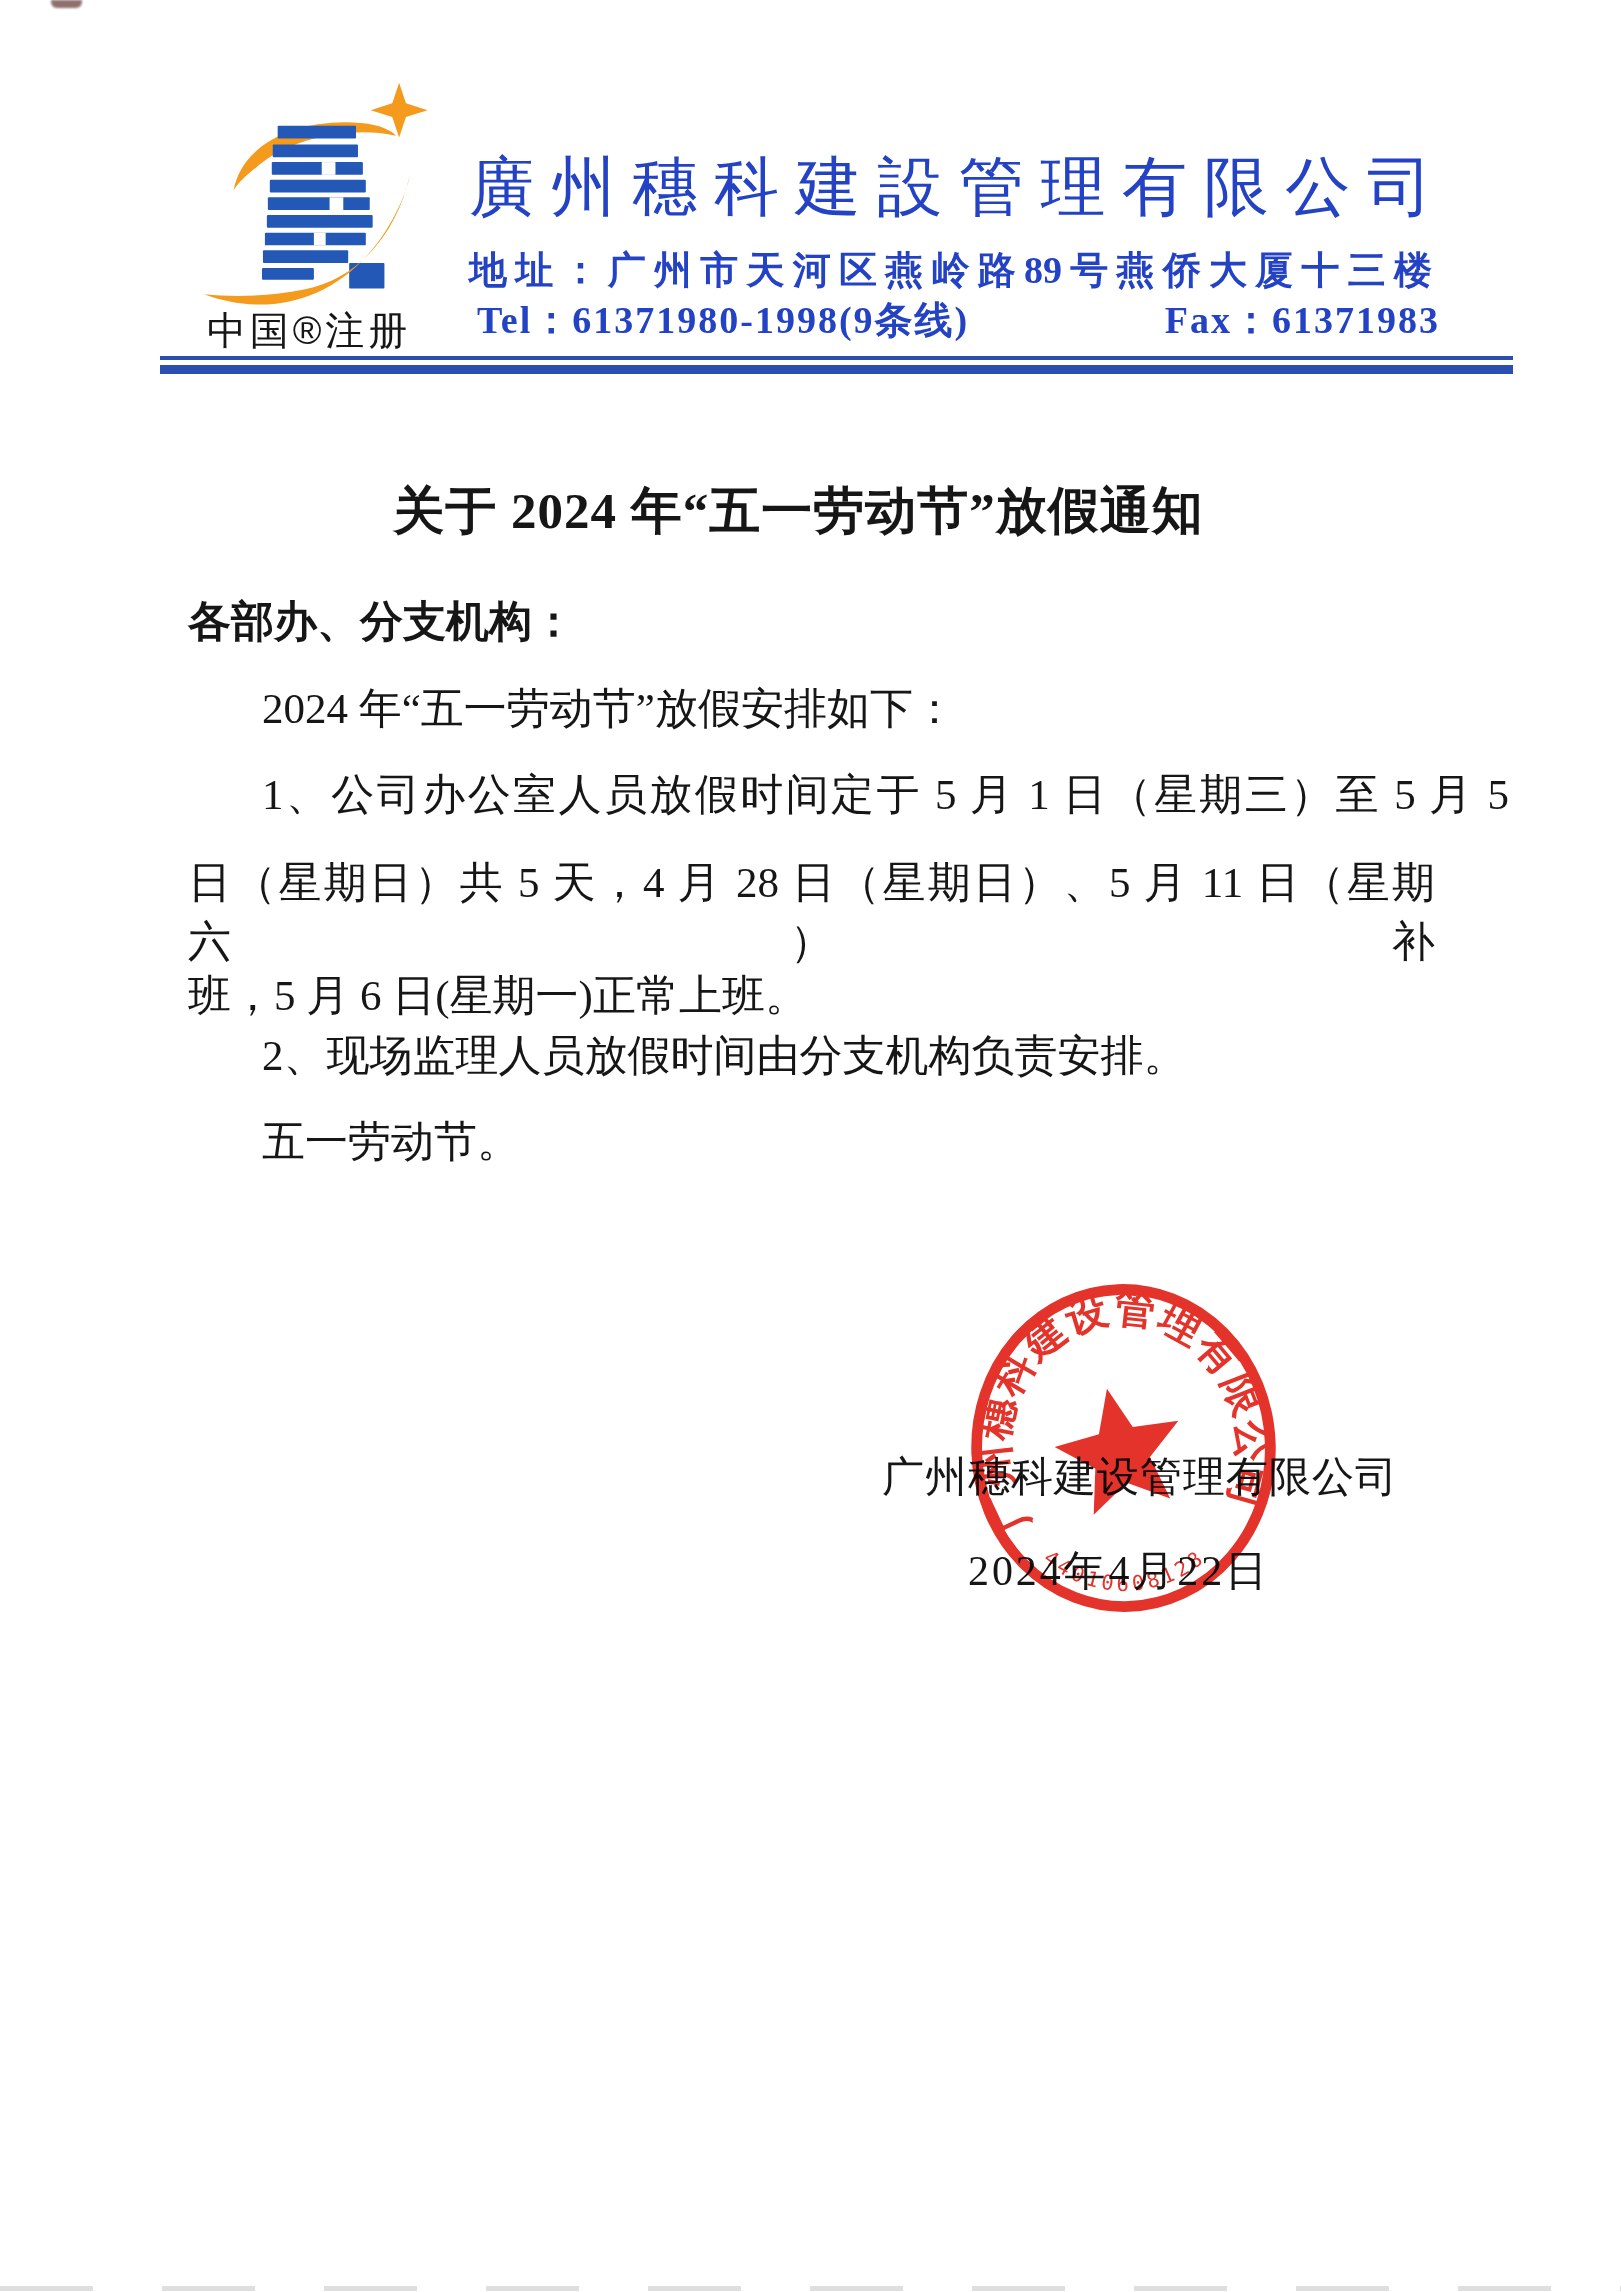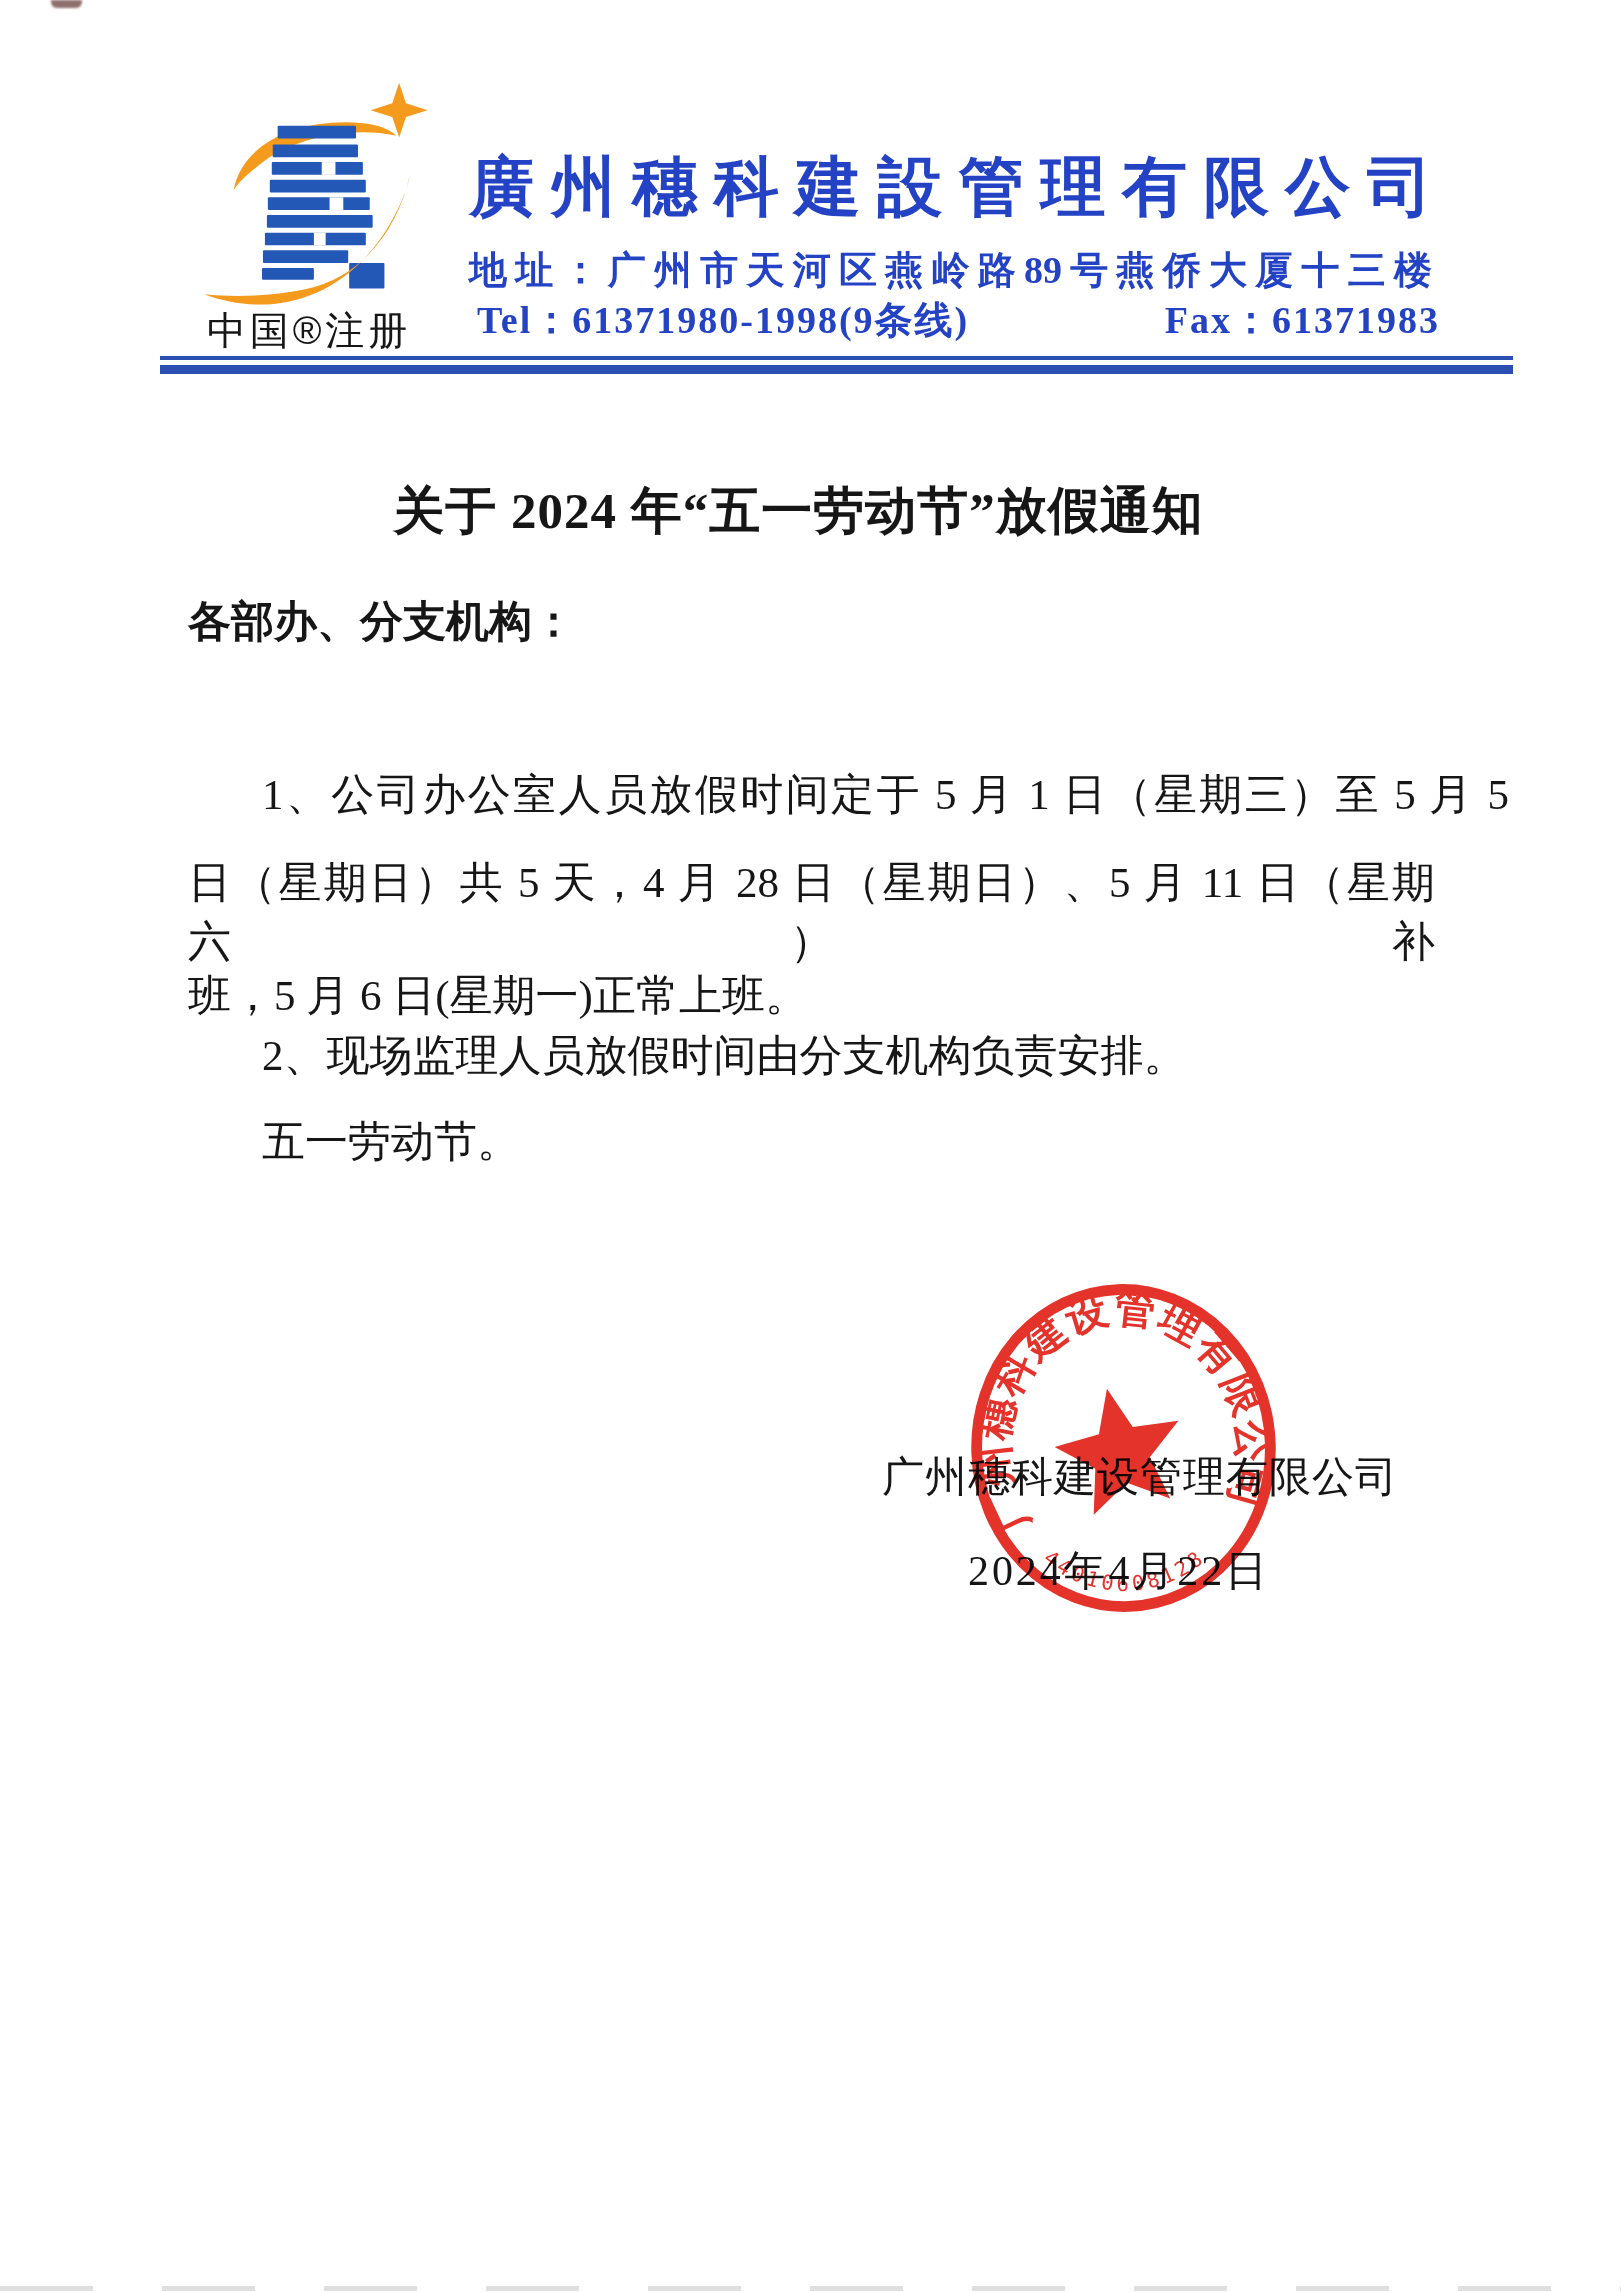--- a/index.html
+++ b/index.html
@@ -17,21 +17,21 @@
   .logo .bar{fill:var(--logo-blue,#2458b6);}
   .logo .swoosh{fill:var(--brand-orange,#f49a1c);}
   .logo .spark{fill:var(--brand-orange,#f49a1c);}
   .registered{
     position:absolute;left:162px;top:304px;width:294px;
     text-align:center;font-size:39px;letter-spacing:3.9px;color:#161616;
     font-family:"Liberation Sans","DejaVu Sans",sans-serif;font-weight:500;
   }
   .company-name{
     position:absolute;left:469px;top:143px;width:963px;height:84px;
-    font-size:65px;font-weight:bold;color:var(--brand-blue,#2342c4);
+    font-size:65px;font-weight:normal;color:var(--brand-blue,#2342c4);
     font-family:"Liberation Sans","DejaVu Sans",sans-serif;
     text-align:justify;text-align-last:justify;text-justify:inter-character;
   }
   .company-address{
     position:absolute;left:469px;top:245px;width:963px;
     font-size:38px;font-weight:bold;color:var(--brand-blue,#2342c4);
     text-align:justify;text-align-last:justify;text-justify:inter-character;
   }
   .telfax{
     position:absolute;left:469px;top:295px;width:963px;
@@ -123,20 +123,21 @@
     <span>Tel：61371980-1998(9条线)</span>
     <span>Fax：61371983</span>
   </div>
 
   <div class="rule rule-thin"></div>
   <div class="rule rule-thick"></div>
 
   <h1 class="title">关于 2024 年“五一劳动节”放假通知</h1>
 
   <div class="bline b1 bold">各部办、分支机构：</div>
+  <div class="bline b2 indent">2024 年“五一劳动节”放假安排如下：</div>
   <div class="bline b3 indent justify">1、公司办公室人员放假时间定于 5 月 1 日（星期三）至 5 月 5</div>
   <div class="bline b4 justify">日（星期日）共 5 天，4 月 28 日（星期日）、5 月 11 日（星期六）补</div>
   <div class="bline b5">班，5 月 6 日(星期一)正常上班。</div>
   <div class="bline b6 indent">2、现场监理人员放假时间由分支机构负责安排。</div>
   <div class="bline b7 indent">五一劳动节。</div>
 
   <div class="sig-company">广州穗科建设管理有限公司</div>
   <div class="sig-date">2024年4月22日</div>
 
   <svg class="seal" viewBox="0 0 360 380" aria-hidden="true">

